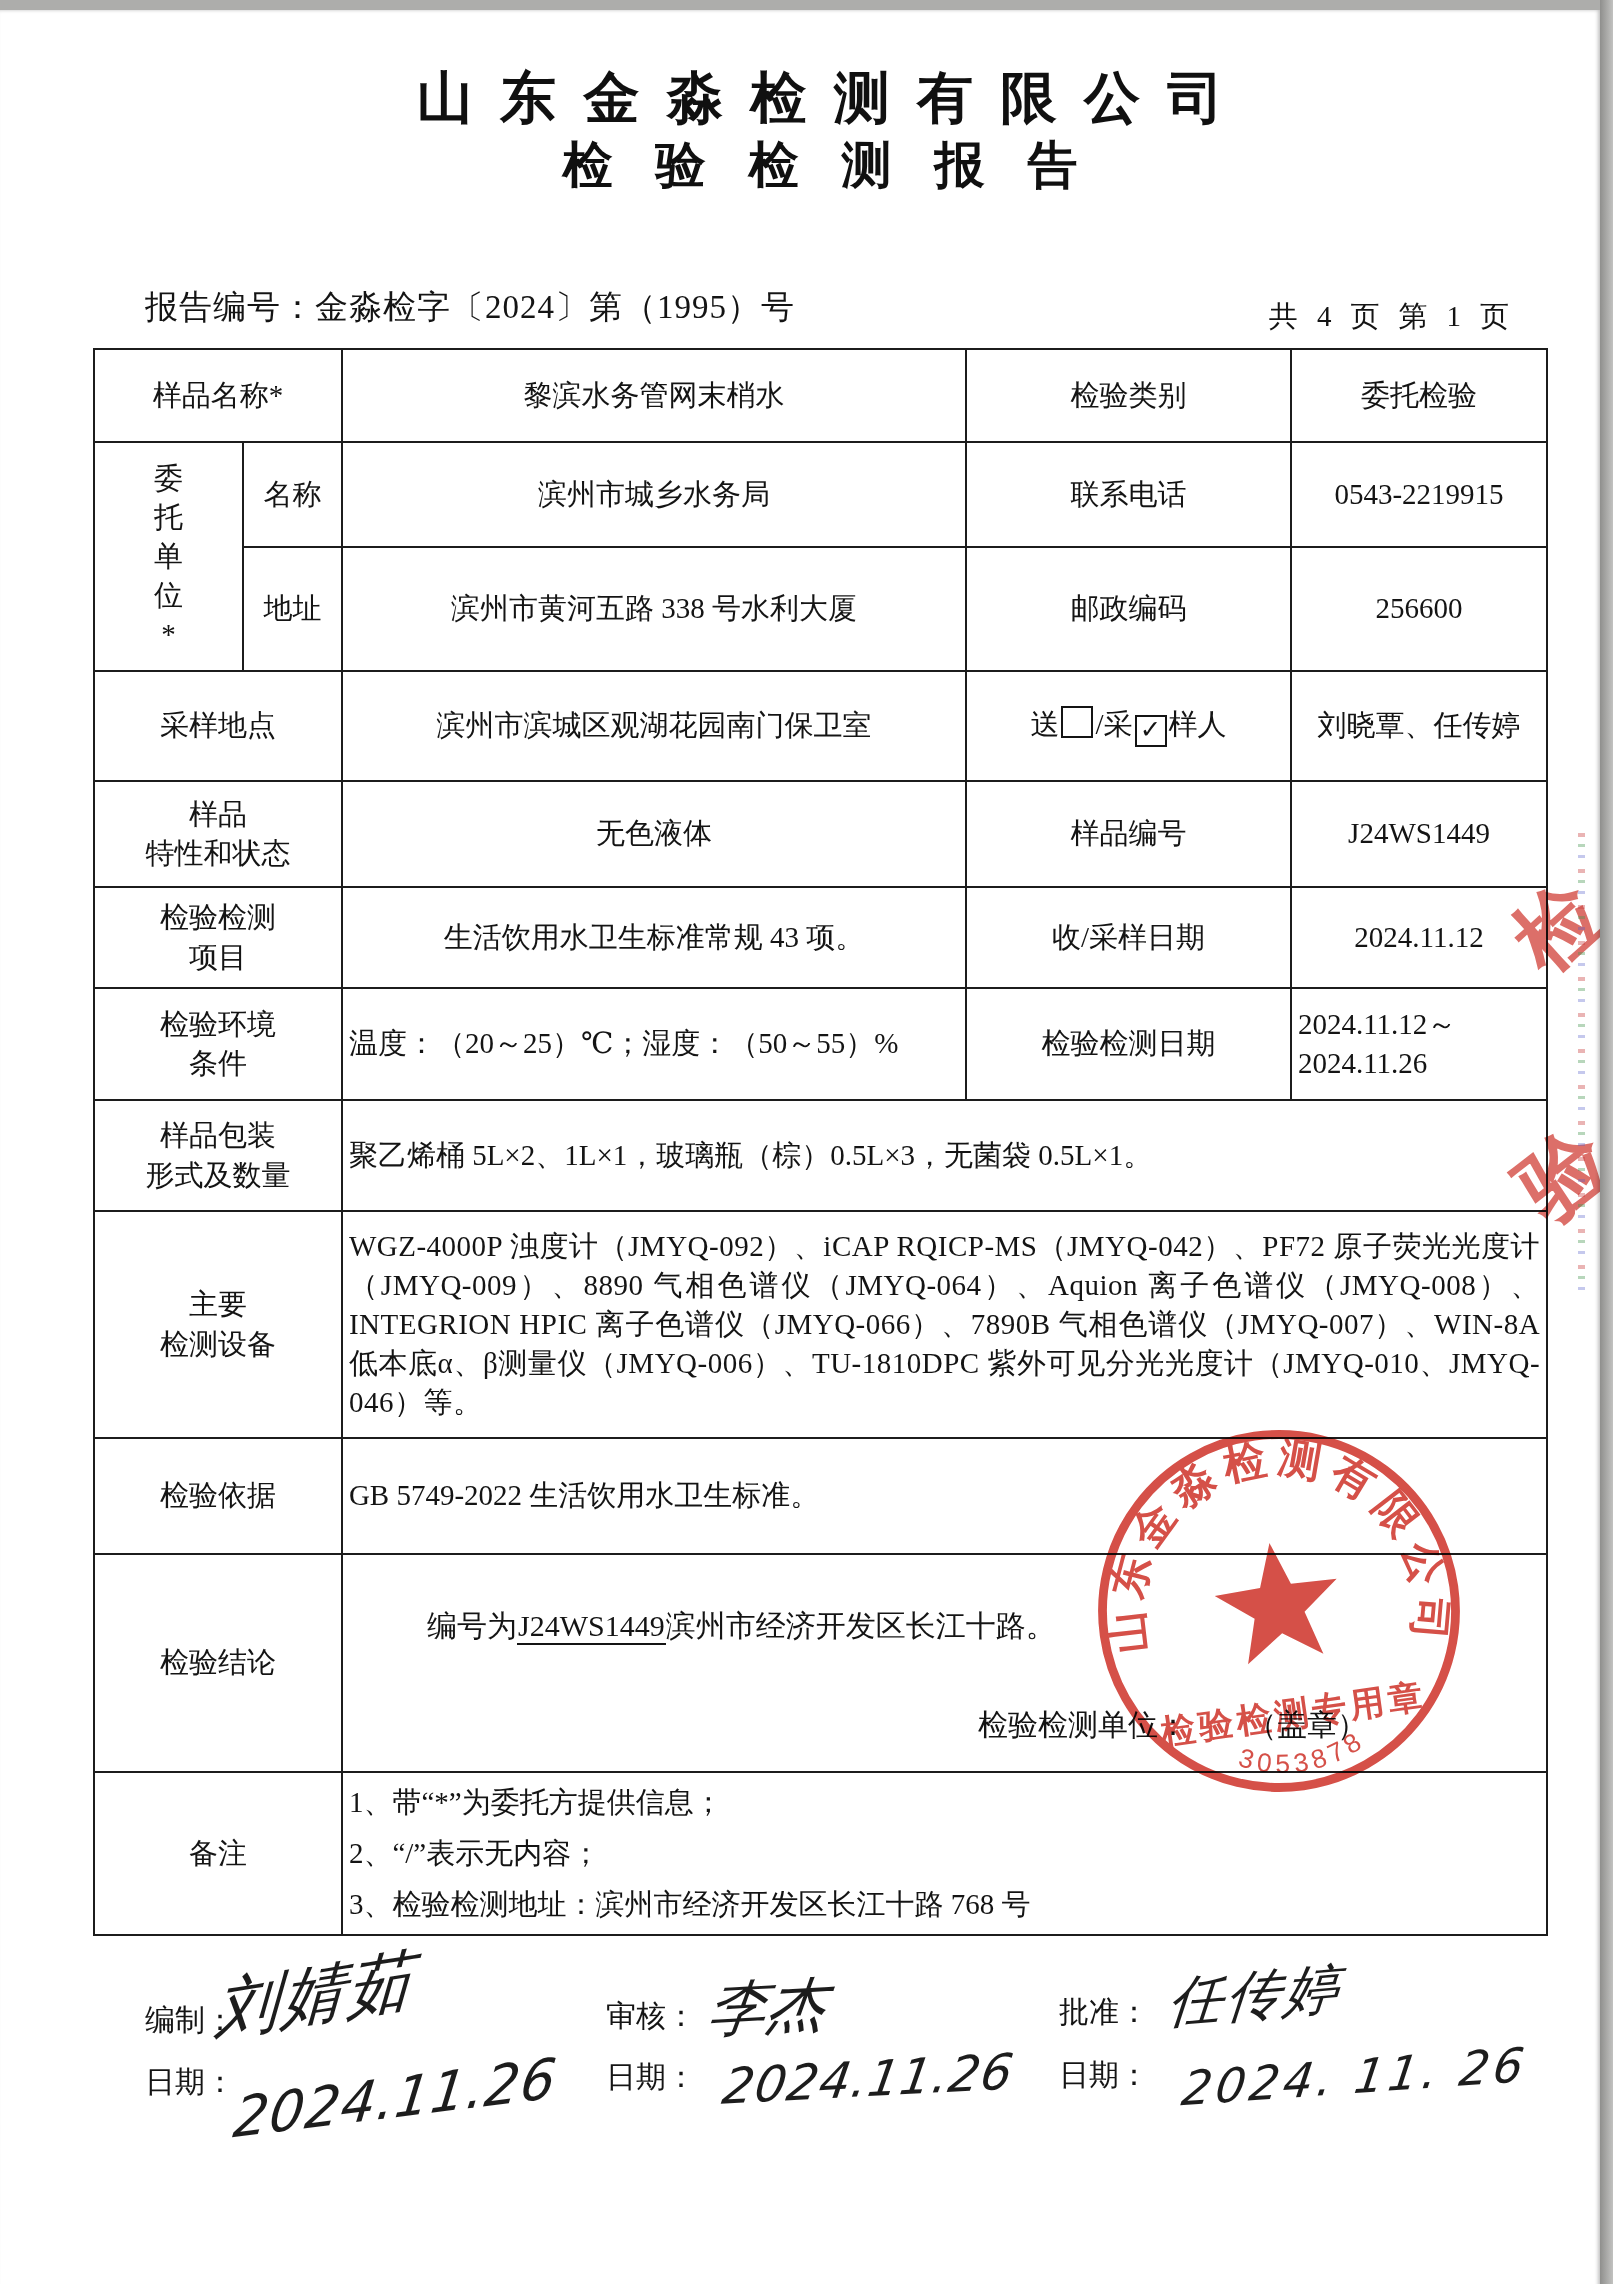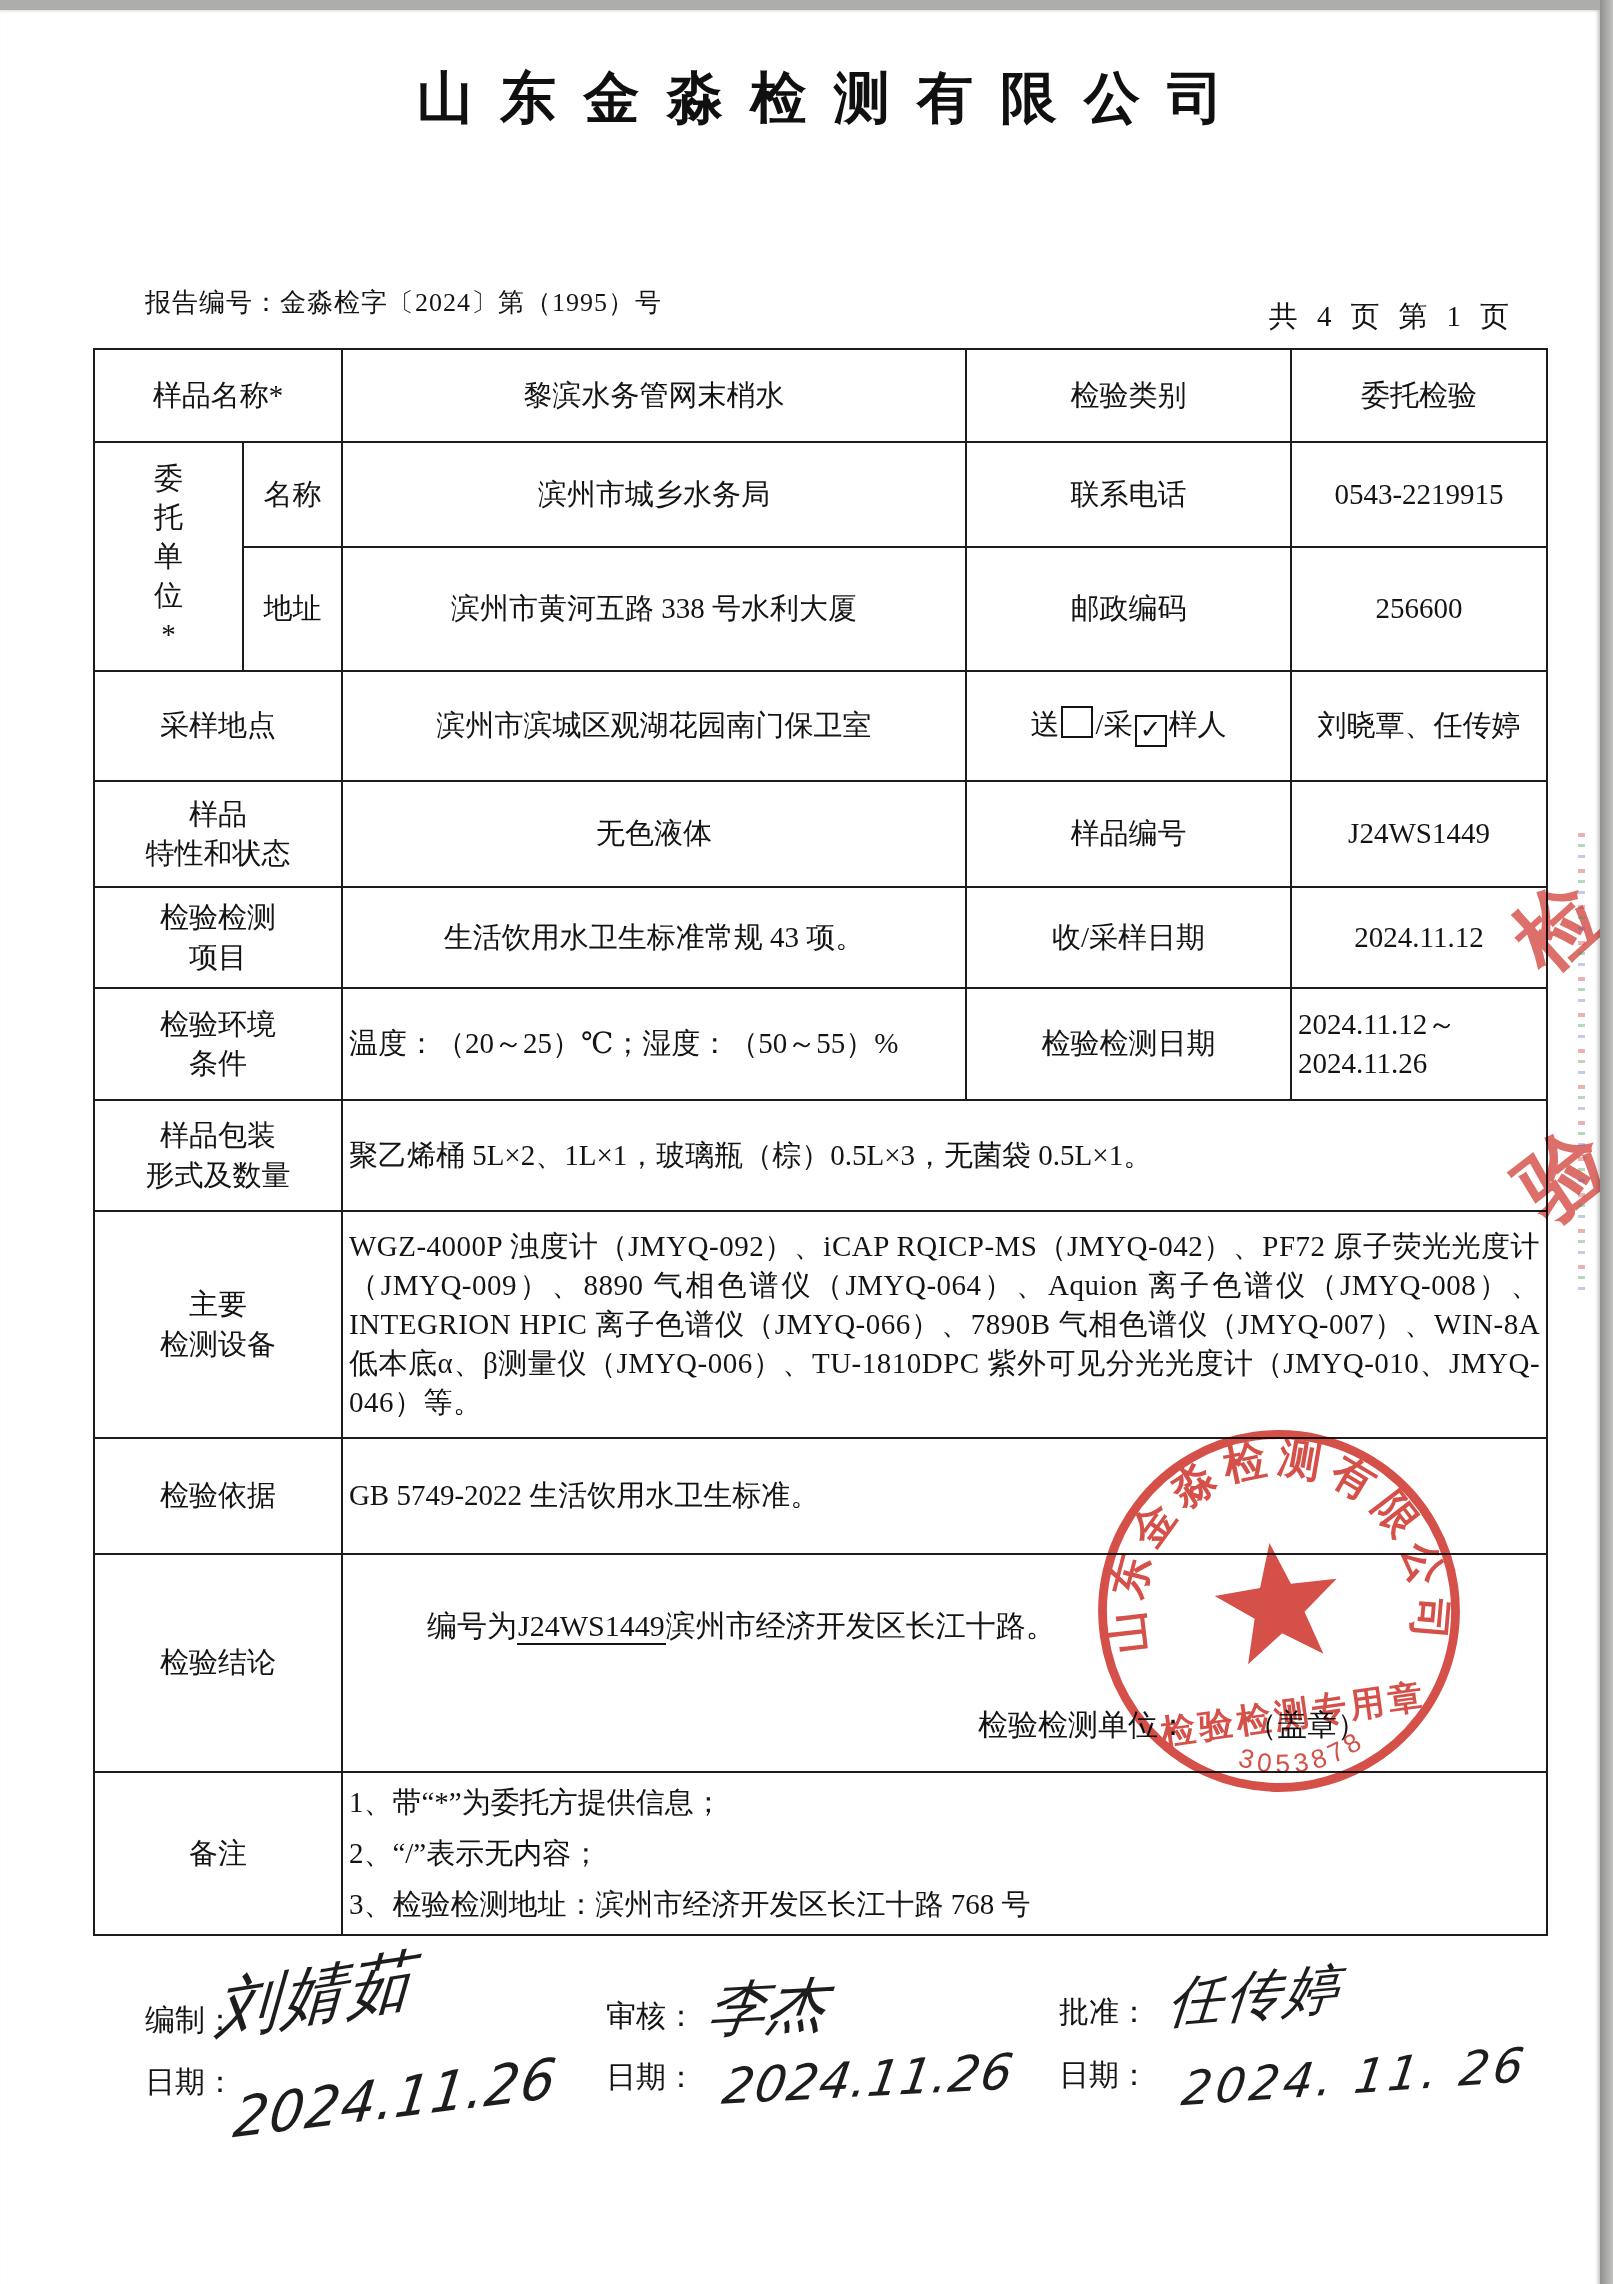--- a/index.html
+++ b/index.html
@@ -25,21 +25,21 @@
     font-size:56px;font-weight:bold;letter-spacing:27.4px;text-indent:27.4px;
     color:#101010;white-space:nowrap;
   }
   .title-2{
     position:absolute;left:93px;top:122px;width:1454px;
     text-align:center;font-family:"Liberation Sans","DejaVu Sans",sans-serif;
     font-size:50px;font-weight:bold;letter-spacing:43px;text-indent:43px;
     color:#101010;white-space:nowrap;
   }
   .report-no-line{
-    position:absolute;left:145px;top:275px;font-size:26px;letter-spacing:1px;
+    position:absolute;left:145px;top:275px;font-size:33px;letter-spacing:1px;
     color:#141414;white-space:nowrap;
   }
   .page-info{
     position:absolute;top:287px;right:86px;font-size:29px;letter-spacing:5.9px;
     color:#141414;white-space:nowrap;
   }
   
   table.report{
     position:absolute;left:93px;top:338px;width:1454px;
     border-collapse:collapse;table-layout:fixed;
@@ -109,20 +109,21 @@
   .hw-date-2{left:723px;top:2041px;font-size:49px;transform:rotate(-3deg) skewX(-12deg);letter-spacing:1px;}
   .hw-name-3{left:1168px;top:1949px;font-size:55px;transform:rotate(-5deg) skewX(-10deg);letter-spacing:2.9px;}
   .hw-date-3{left:1182px;top:2039px;font-size:47px;transform:rotate(-4deg) skewX(-12deg);letter-spacing:3.9px;}
 </style>
 </head>
 <body>
 
 <div class="page">
 
   <div class="title-1">山东金淼检测有限公司</div>
+  <div class="title-2">检验检测报告</div>
 
   <div class="report-no-line"><span>报告编号：</span><span>金淼检字〔2024〕第（1995）号</span></div>
 
   <div class="page-info">共 4 页 第 1 页</div>
 
   <table class="report">
     <colgroup>
       <col style="width:149px">
         <col style="width:99px">
         <col style="width:624px">

